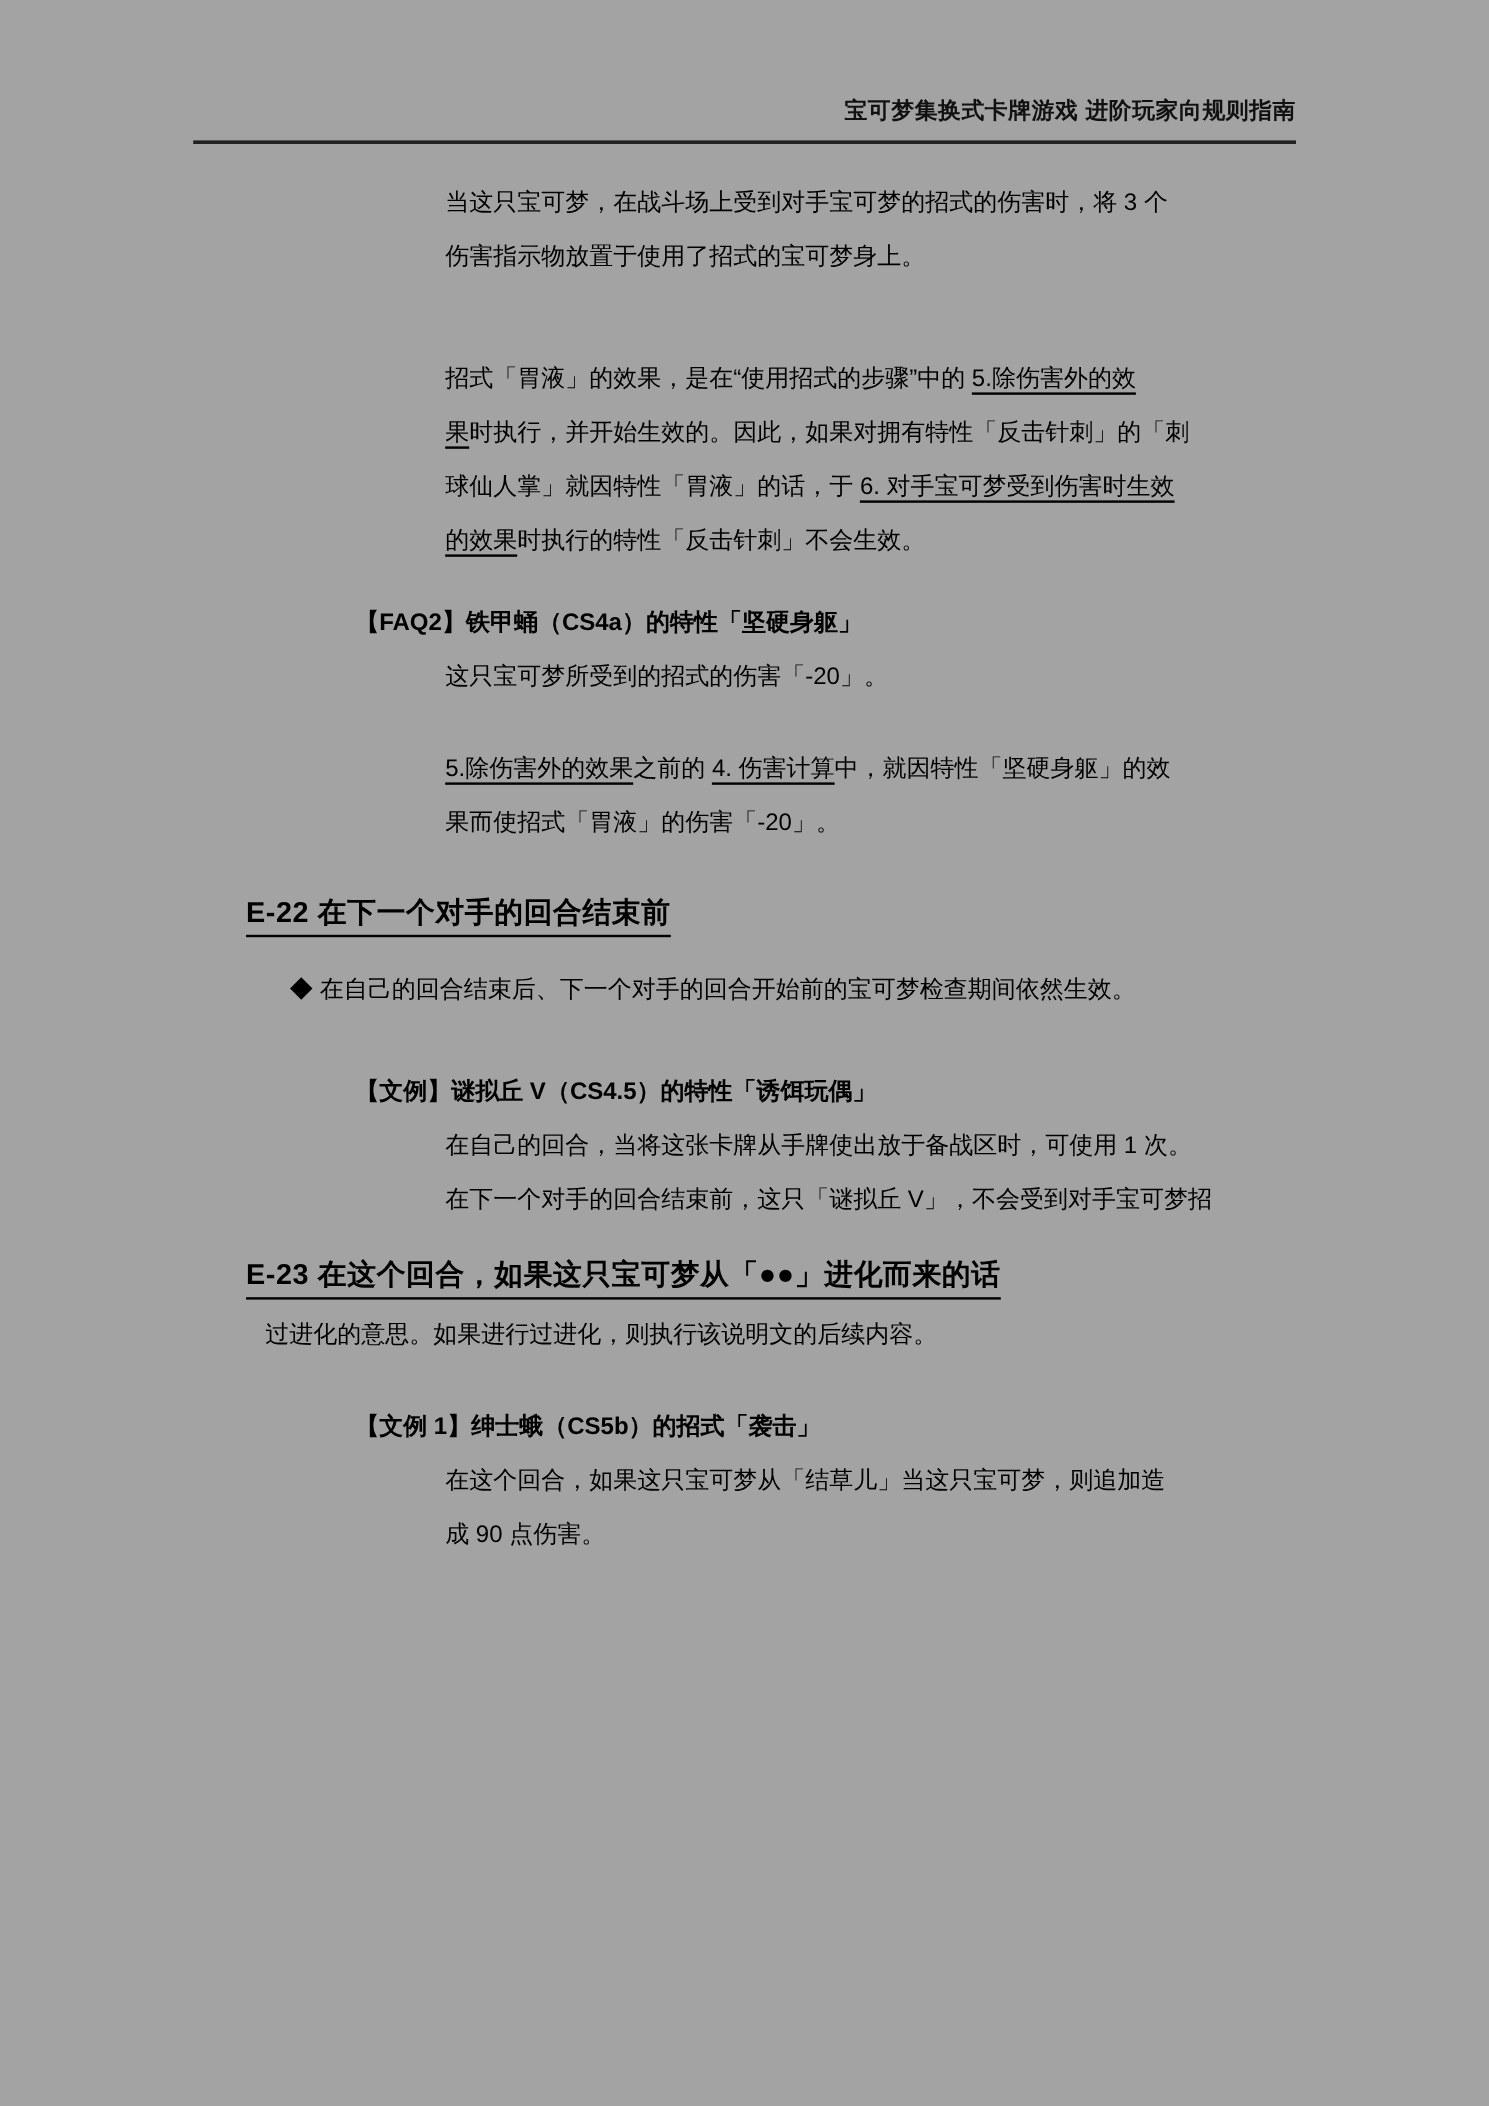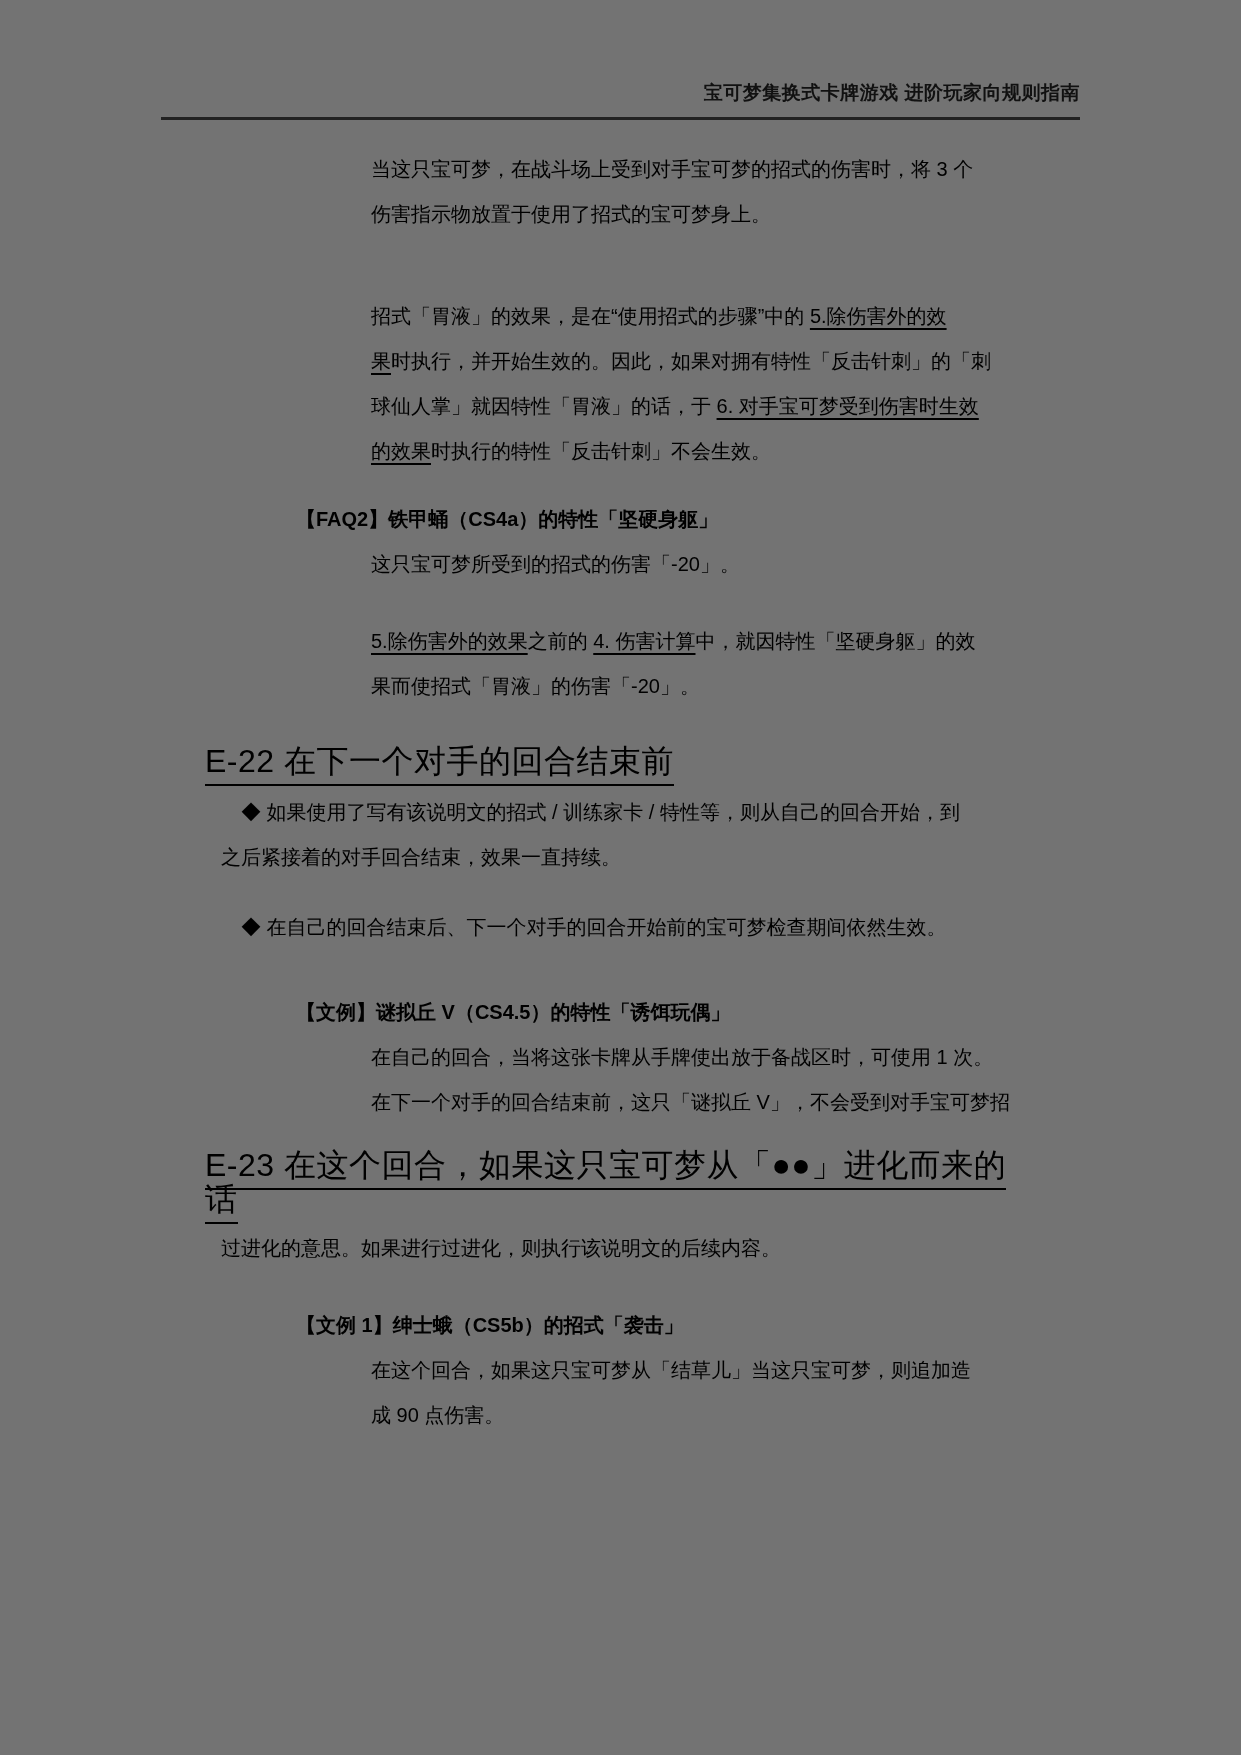--- a/index.html
+++ b/index.html
@@ -1,19 +1,19 @@
 <!DOCTYPE html>
 <html><head>
 <meta charset="utf-8">
 <style>
   html,body { margin:0; padding:0; background:#ffffff; }
   .page {
     position:relative;
     width:1241px; height:1755px;
-    background:#737373;
+    background:#a3a3a3;
     color:#000;
     font-family:"Liberation Sans", sans-serif;
     overflow:hidden;
   }
   .header { margin:0 161px; padding-top:82px; }
   .header-title {
     text-align:right;
     font-size:19px;
     font-weight:bold;
     letter-spacing:0.5px;
@@ -32,22 +32,22 @@
     line-height:45px;
   }
   .block { margin:16px; }
   .para .line { margin-left:150px; }
   .labeled .label { margin-left:75px;font-weight:bold; }
   .labeled .line { margin-left:150px; }
   .bullet .line { margin-left:0; }
   .bullet .line-first { margin-left:20px; }
   .heading {
     margin:0;
-    font-size:32px;
-    font-weight:normal;
+    font-size:24px;
+    font-weight:bold;
     line-height:34px;
     letter-spacing:0.5px;
   }
   .heading .heading-text {
     border-bottom:2.5px solid #000;
     padding-bottom:5px;
   }
   span.u {
     text-decoration:underline;
     text-decoration-thickness:2px;
@@ -75,24 +75,20 @@
       </div>
       <div class="block labeled" style="margin-top: 23px;">
         <div class="label">【FAQ2】铁甲蛹（CS4a）的特性「坚硬身躯」</div>
         <div class="line"><span>这只宝可梦所受到的招式的伤害「-20」。</span></div>
       </div>
       <div class="block para" style="margin-top: 32px;">
         <div class="line"><span class="u">5.除伤害外的效果</span><span>之前的 </span><span class="u">4. 伤害计算</span><span>中，就因特性「坚硬身躯」的效</span></div>
         <div class="line"><span>果而使招式「胃液」的伤害「-20」。</span></div>
       </div>
       <h2 class="heading" style="margin-top: 35px;"><span class="heading-text">E-22 在下一个对手的回合结束前</span></h2>
-      <div class="block bullet" style="margin-top: 12px;">
-        <div class="line line-first"><span>◆ 如果使用了写有该说明文的招式 / 训练家卡 / 特性等，则从自己的回合开始，到</span></div>
-        <div class="line"><span>之后紧接着的对手回合结束，效果一直持续。</span></div>
-      </div>
       <div class="block bullet" style="margin-top: 25px;">
         <div class="line line-first"><span>◆ 在自己的回合结束后、下一个对手的回合开始前的宝可梦检查期间依然生效。</span></div>
       </div>
       <div class="block labeled" style="margin-top: 40px;">
         <div class="label">【文例】谜拟丘 V（CS4.5）的特性「诱饵玩偶」</div>
         <div class="line"><span>在自己的回合，当将这张卡牌从手牌使出放于备战区时，可使用 1 次。</span></div>
         <div class="line"><span>在下一个对手的回合结束前，这只「谜拟丘 V」，不会受到对手宝可梦招</span></div>
       </div>
       <h2 class="heading" style="margin-top: 23px;"><span class="heading-text">E-23 在这个回合，如果这只宝可梦从「●●」进化而来的话</span></h2>
       <div class="block bullet" style="margin-top: 10px;">

